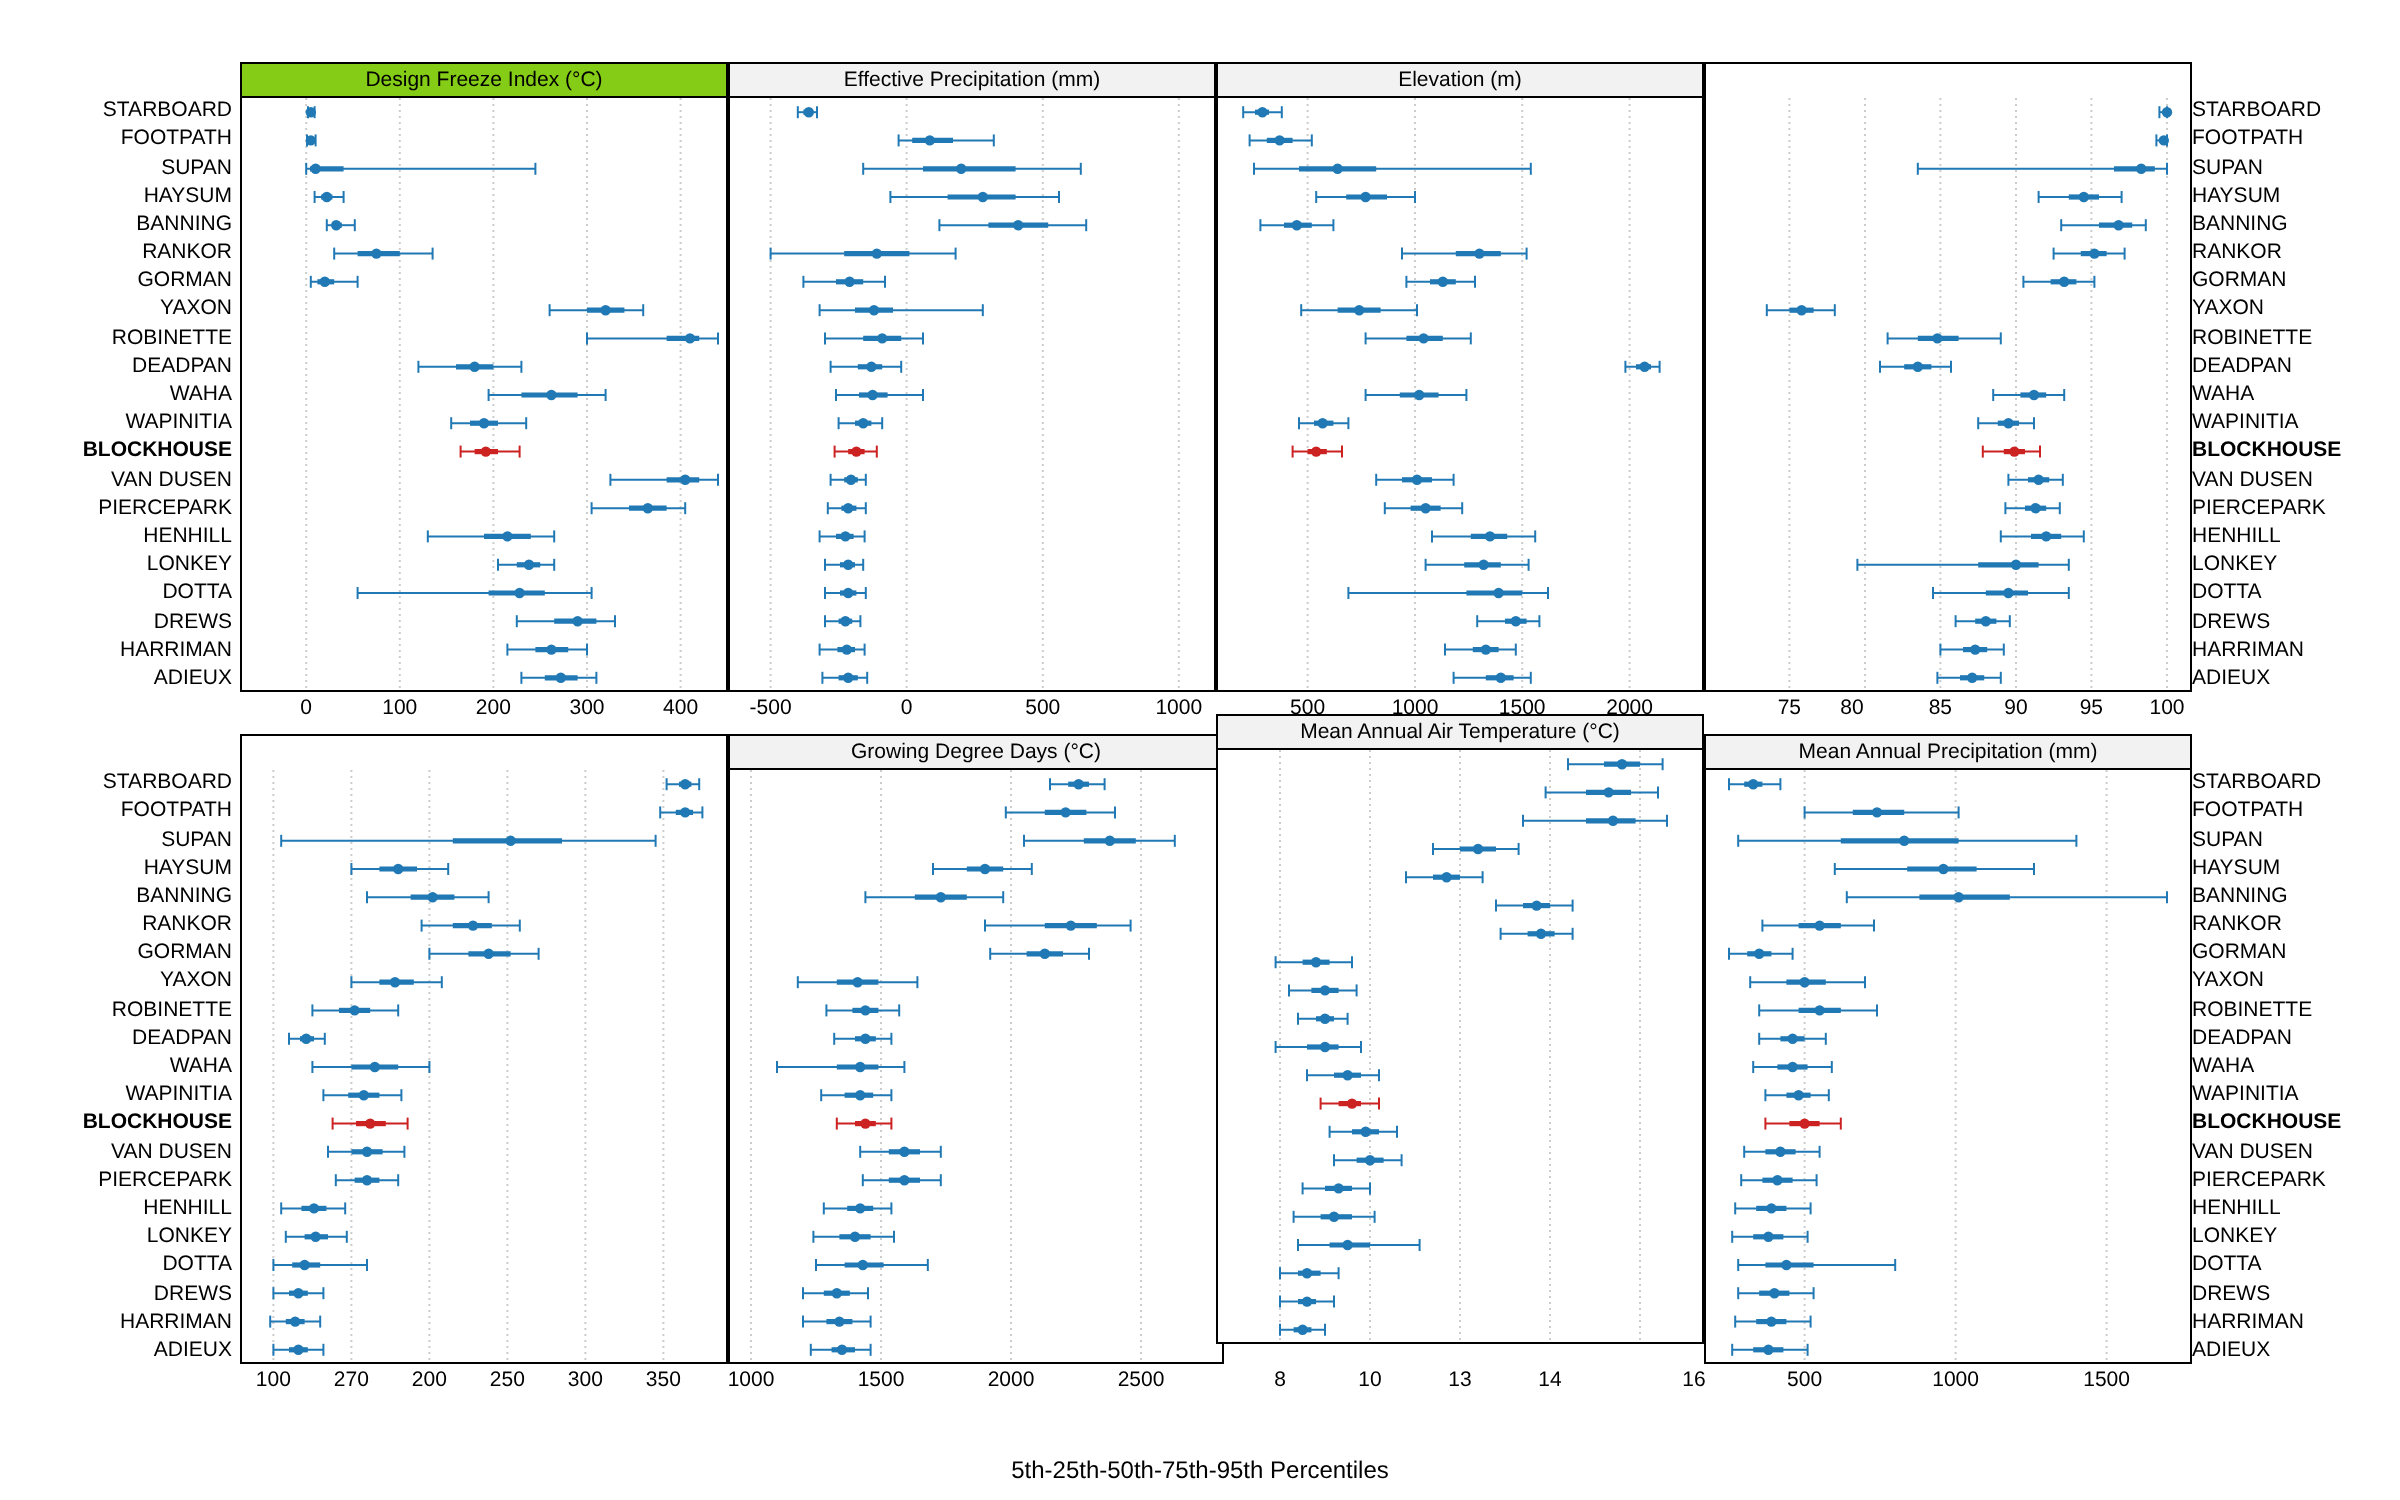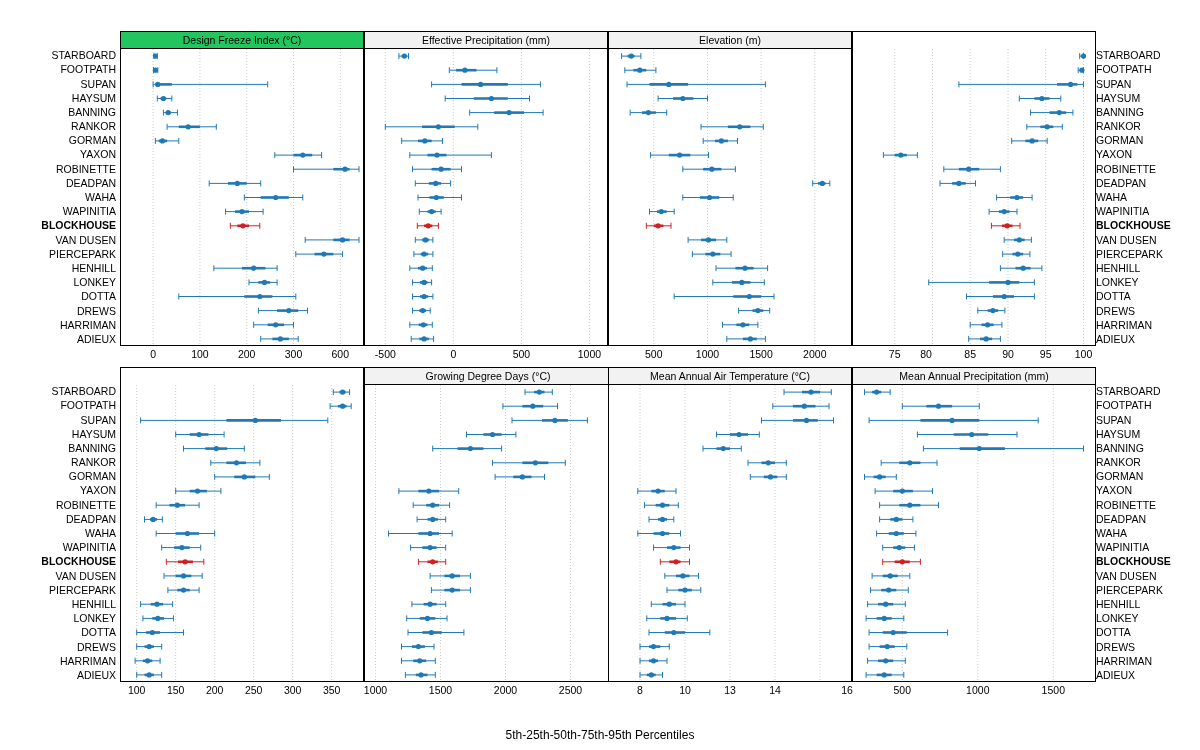--- a/index.html
+++ b/index.html
@@ -19,21 +19,21 @@
   .axis{position:absolute;font-size:10.5px;}
   .axis .tick{position:absolute;white-space:nowrap;transform:translateX(-50%);line-height:11px;}
   svg{display:block;}
 </style>
 </head>
 <body>
 
 <div id="root">
   <div id="panels">
       <div class="panel" style="left: 120px; top: 31px; width: 244px; height: 315px;">
-        <div class="panelhdr" style="background: #22c55e;">
+        <div class="panelhdr" style="background: #84cc16;">
           <span>Design Freeze Index (°C)</span>
         </div>
         <div class="plotarea" style="top: 17px; height: 298px;">
           <svg width="242" height="297" viewBox="0 0 242 297">
             <line x1="32.1" y1="0" x2="32.1" y2="297" stroke="#cccccc" stroke-width="1" stroke-dasharray="1,2"></line>
             <line x1="78.9" y1="0" x2="78.9" y2="297" stroke="#cccccc" stroke-width="1" stroke-dasharray="1,2"></line>
             <line x1="125.7" y1="0" x2="125.7" y2="297" stroke="#cccccc" stroke-width="1" stroke-dasharray="1,2"></line>
             <line x1="172.5" y1="0" x2="172.5" y2="297" stroke="#cccccc" stroke-width="1" stroke-dasharray="1,2"></line>
             <line x1="219.3" y1="0" x2="219.3" y2="297" stroke="#cccccc" stroke-width="1" stroke-dasharray="1,2"></line>
             <g>
@@ -184,21 +184,21 @@
               <circle cx="159.4" cy="289.9" r="2.6" fill="#2079b4"></circle>
             </g>
           </svg>
         </div>
       </div>
       <div class="axis" style="left: 121px; top: 349px; width: 242px; height: 16px;">
         <span class="tick" style="left: 32.1px;">0</span>
         <span class="tick" style="left: 78.9px;">100</span>
         <span class="tick" style="left: 125.7px;">200</span>
         <span class="tick" style="left: 172.5px;">300</span>
-        <span class="tick" style="left: 219.3px;">600</span>
+        <span class="tick" style="left: 219.3px;">400</span>
       </div>
       <div class="panel" style="left: 364px; top: 31px; width: 244px; height: 315px;">
         <div class="panelhdr" style="background: rgb(242, 242, 242);">
           <span>Effective Precipitation (mm)</span>
         </div>
         <div class="plotarea" style="top: 17px; height: 298px;">
           <svg width="242" height="297" viewBox="0 0 242 297">
             <line x1="20.3" y1="0" x2="20.3" y2="297" stroke="#cccccc" stroke-width="1" stroke-dasharray="1,2"></line>
             <line x1="88.3" y1="0" x2="88.3" y2="297" stroke="#cccccc" stroke-width="1" stroke-dasharray="1,2"></line>
             <line x1="156.4" y1="0" x2="156.4" y2="297" stroke="#cccccc" stroke-width="1" stroke-dasharray="1,2"></line>
@@ -846,21 +846,21 @@
               <line x1="15.7" y1="286.9" x2="15.7" y2="292.9" stroke="#2079b4" stroke-width="1"></line>
               <line x1="40.7" y1="286.9" x2="40.7" y2="292.9" stroke="#2079b4" stroke-width="1"></line>
               <line x1="23.5" y1="289.9" x2="32.9" y2="289.9" stroke="#2079b4" stroke-width="2.6"></line>
               <circle cx="28.2" cy="289.9" r="2.6" fill="#2079b4"></circle>
             </g>
           </svg>
         </div>
       </div>
       <div class="axis" style="left: 121px; top: 685px; width: 242px; height: 16px;">
         <span class="tick" style="left: 15.7px;">100</span>
-        <span class="tick" style="left: 54.7px;">150</span>
+        <span class="tick" style="left: 54.7px;">270</span>
         <span class="tick" style="left: 93.7px;">200</span>
         <span class="tick" style="left: 132.7px;">250</span>
         <span class="tick" style="left: 171.7px;">300</span>
         <span class="tick" style="left: 210.7px;">350</span>
       </div>
       <div class="panel" style="left: 364px; top: 367px; width: 248px; height: 315px;">
         <div class="panelhdr" style="background: rgb(242, 242, 242);">
           <span>Growing Degree Days (°C)</span>
         </div>
         <div class="plotarea" style="top: 17px; height: 298px;">
@@ -1018,21 +1018,21 @@
             </g>
           </svg>
         </div>
       </div>
       <div class="axis" style="left: 365px; top: 685px; width: 242px; height: 16px;">
         <span class="tick" style="left: 10.5px;">1000</span>
         <span class="tick" style="left: 75.5px;">1500</span>
         <span class="tick" style="left: 140.5px;">2000</span>
         <span class="tick" style="left: 205.5px;">2500</span>
       </div>
-      <div class="panel" style="left: 608px; top: 367px; width: 244px; height: 315px;">
+      <div class="panel" style="left: 608px; top: 357px; width: 244px; height: 315px;">
         <div class="panelhdr" style="background: rgb(242, 242, 242);">
           <span>Mean Annual Air Temperature (°C)</span>
         </div>
         <div class="plotarea" style="top: 17px; height: 298px;">
           <svg width="242" height="297" viewBox="0 0 242 297">
             <line x1="31.0" y1="0" x2="31.0" y2="297" stroke="#cccccc" stroke-width="1" stroke-dasharray="1,2"></line>
             <line x1="76.0" y1="0" x2="76.0" y2="297" stroke="#cccccc" stroke-width="1" stroke-dasharray="1,2"></line>
             <line x1="121.0" y1="0" x2="121.0" y2="297" stroke="#cccccc" stroke-width="1" stroke-dasharray="1,2"></line>
             <line x1="166.0" y1="0" x2="166.0" y2="297" stroke="#cccccc" stroke-width="1" stroke-dasharray="1,2"></line>
             <line x1="211.0" y1="0" x2="211.0" y2="297" stroke="#cccccc" stroke-width="1" stroke-dasharray="1,2"></line>

